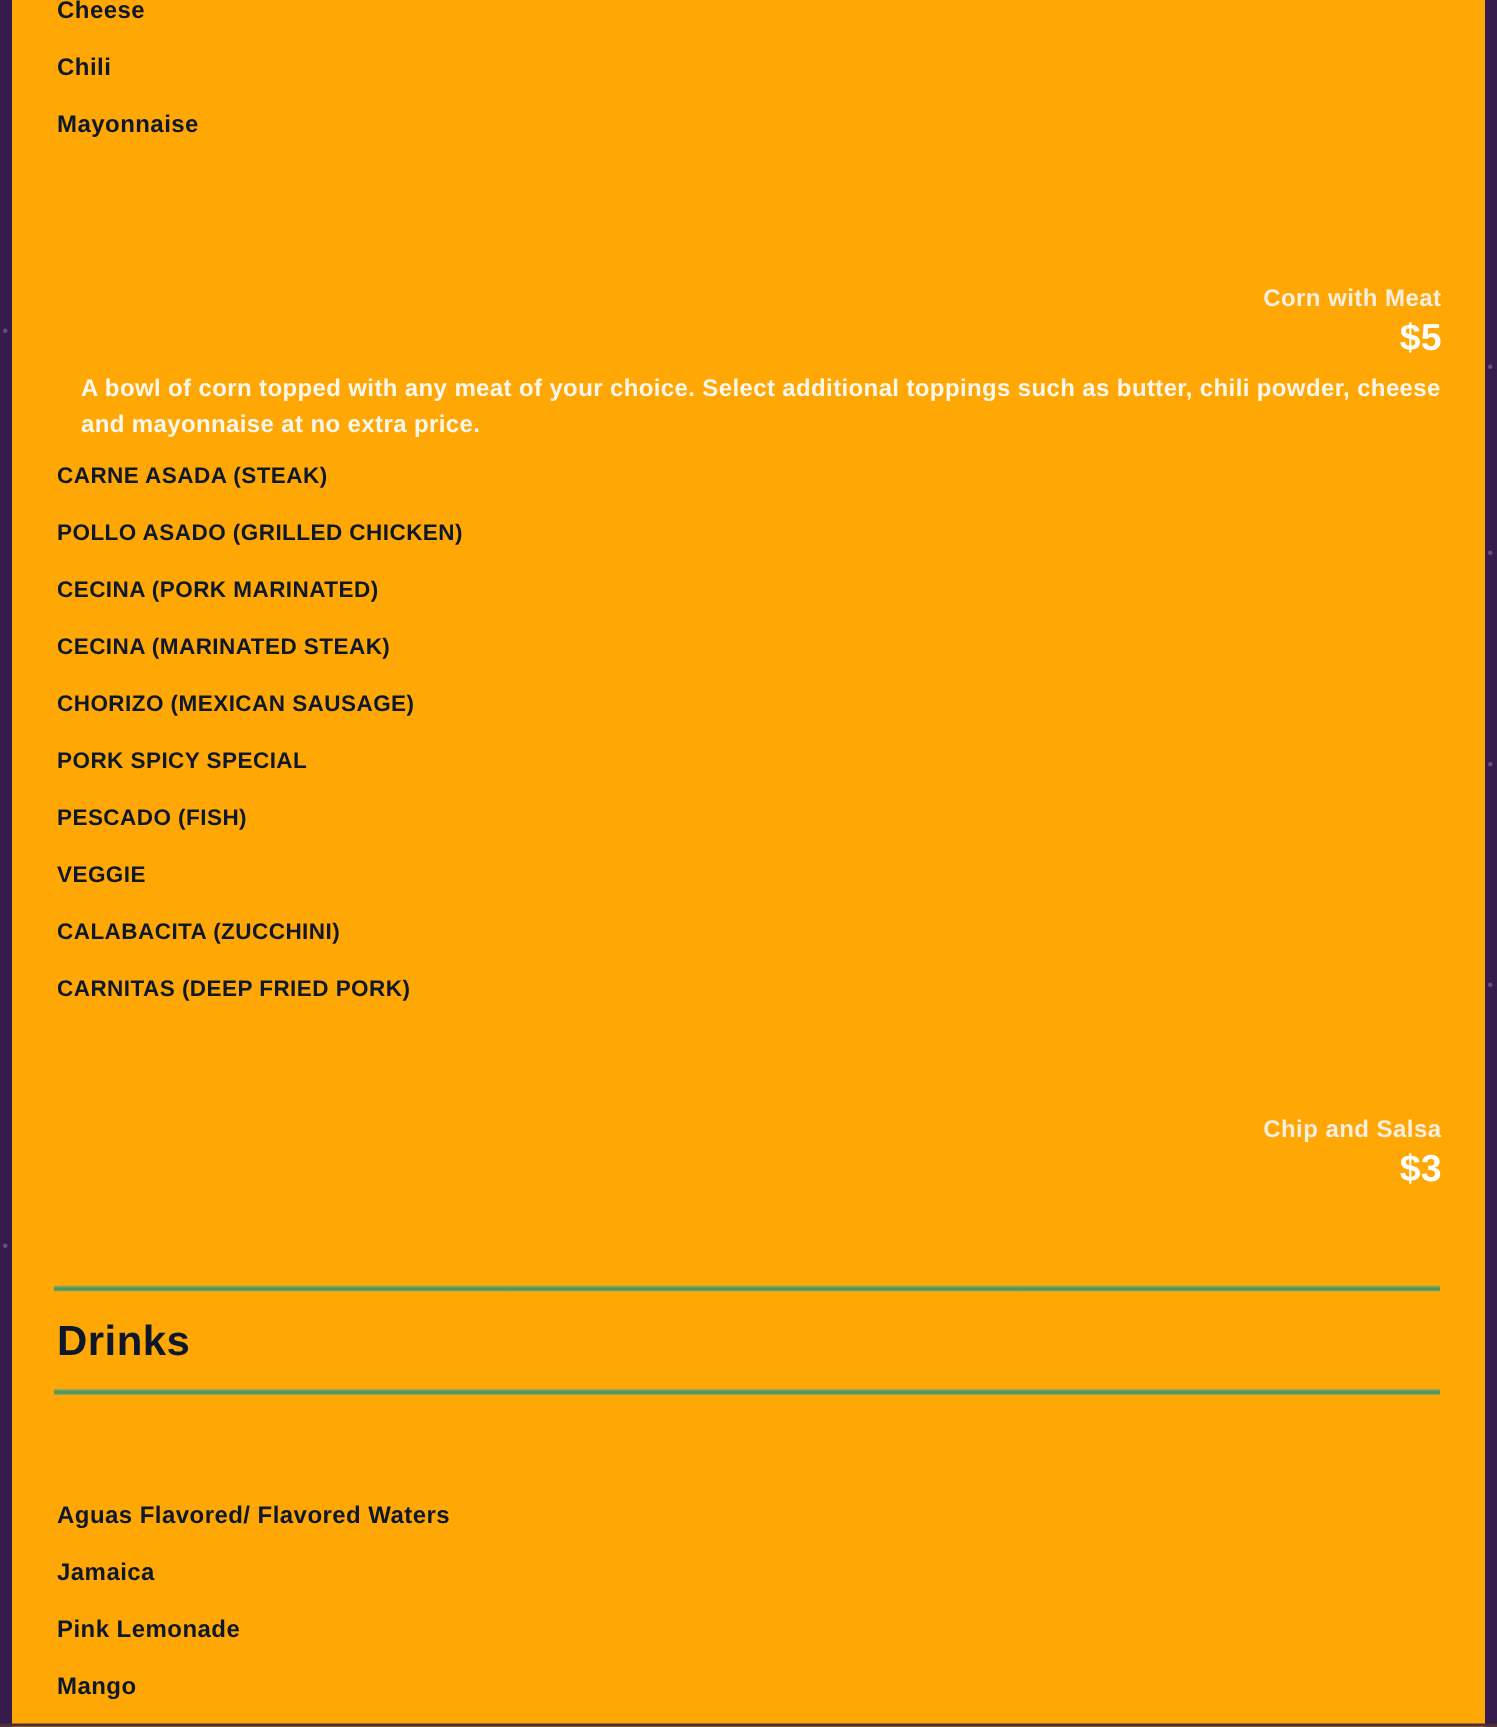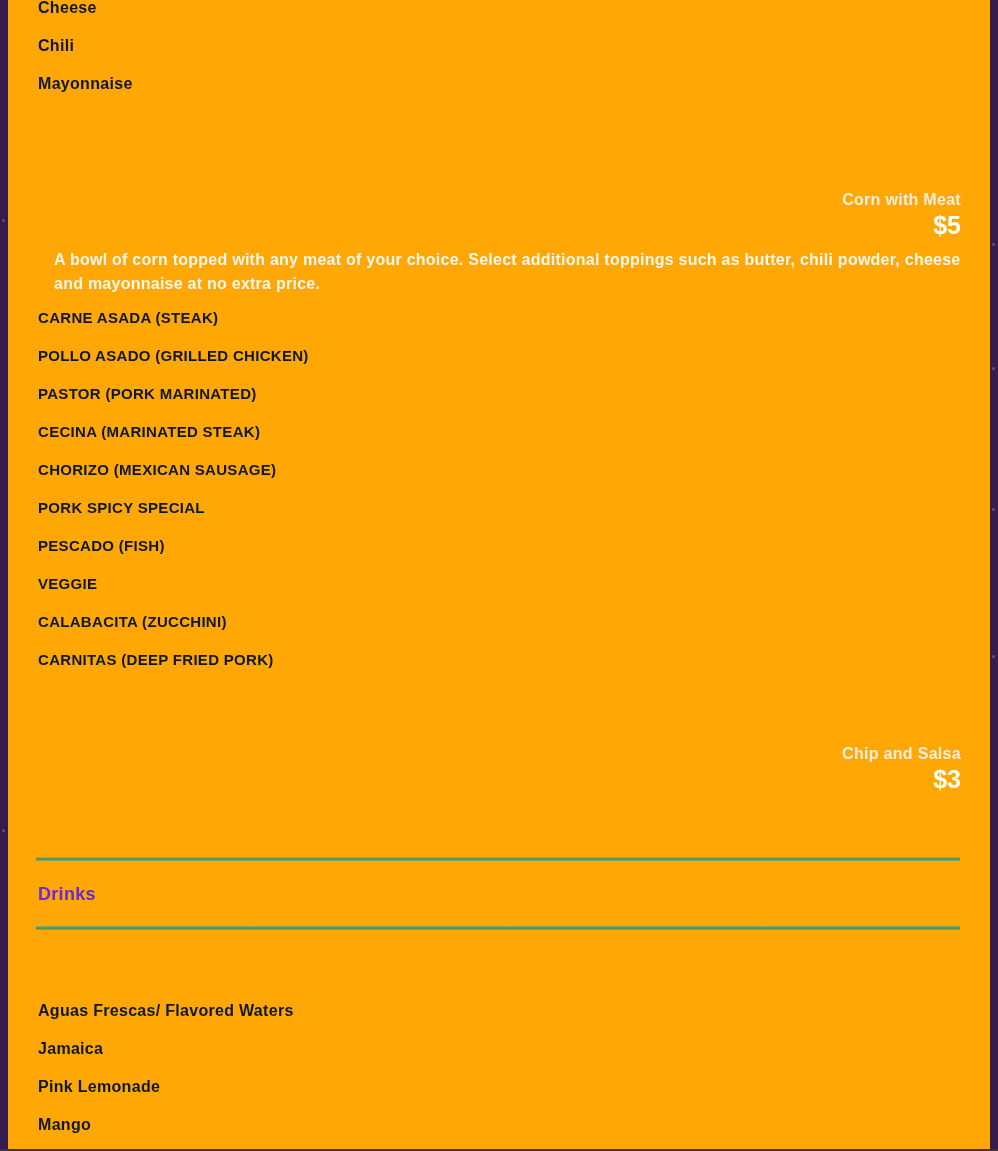--- a/index.html
+++ b/index.html
@@ -50,22 +50,22 @@
   .description{
     font-size:16px;line-height:24px;font-weight:700;letter-spacing:.25px;
     color:#fcf7ec;width:920px;
   }
 
   .divider{
     position:absolute;left:28px;right:30px;height:4px;
     background:linear-gradient(to bottom,#96b164 0%,#569455 45%,#569455 70%,#96b164 100%);
   }
   .section-heading{
-    font-size:18px;line-height:30px;font-weight:700;letter-spacing:.3px;
-    color:#6d28d9;
+    font-size:28px;line-height:30px;font-weight:700;letter-spacing:.3px;
+    color:#0f172a;
   }
   .bottom-edge{
     position:absolute;left:0;bottom:0;width:998px;height:2px;
     background:#46313a;z-index:5;
   }
 </style>
 </head>
 <body>
 
 <main class="panel">
@@ -87,21 +87,21 @@
   </div>
 
   <p class="description abs" style="top:232px;margin:16px;">A bowl of corn topped with any meat of your choice. Select additional toppings such as butter, chili powder, cheese and mayonnaise at no extra price.</p>
 
   <ul class="plain-list caps abs" style="top:310px;justify-content:space-between;">
 
       <li>CARNE ASADA (STEAK)</li>
 
       <li>POLLO ASADO (GRILLED CHICKEN)</li>
 
-      <li>PASTOR (PORK MARINATED)</li>
+      <li>CECINA (PORK MARINATED)</li>
 
       <li>CECINA (MARINATED STEAK)</li>
 
       <li>CHORIZO (MEXICAN SAUSAGE)</li>
 
       <li>PORK SPICY SPECIAL</li>
 
       <li>PESCADO (FISH)</li>
 
       <li>VEGGIE</li>
@@ -116,21 +116,21 @@
     <span class="leader"></span>
     <span class="price">$3</span>
   </div>
 
   <div class="divider" style="top:857px;"></div>
   <h2 class="section-heading abs" style="top:879px;margin:0;">Drinks</h2>
   <div class="divider" style="top:926px;"></div>
 
   <ul class="plain-list abs" style="top:1003px;">
 
-      <li>Aguas Frescas/ Flavored Waters</li>
+      <li>Aguas Flavored/ Flavored Waters</li>
 
       <li>Jamaica</li>
 
       <li>Pink Lemonade</li>
 
       <li>Mango</li>
     </ul>
 
 </main>
 

